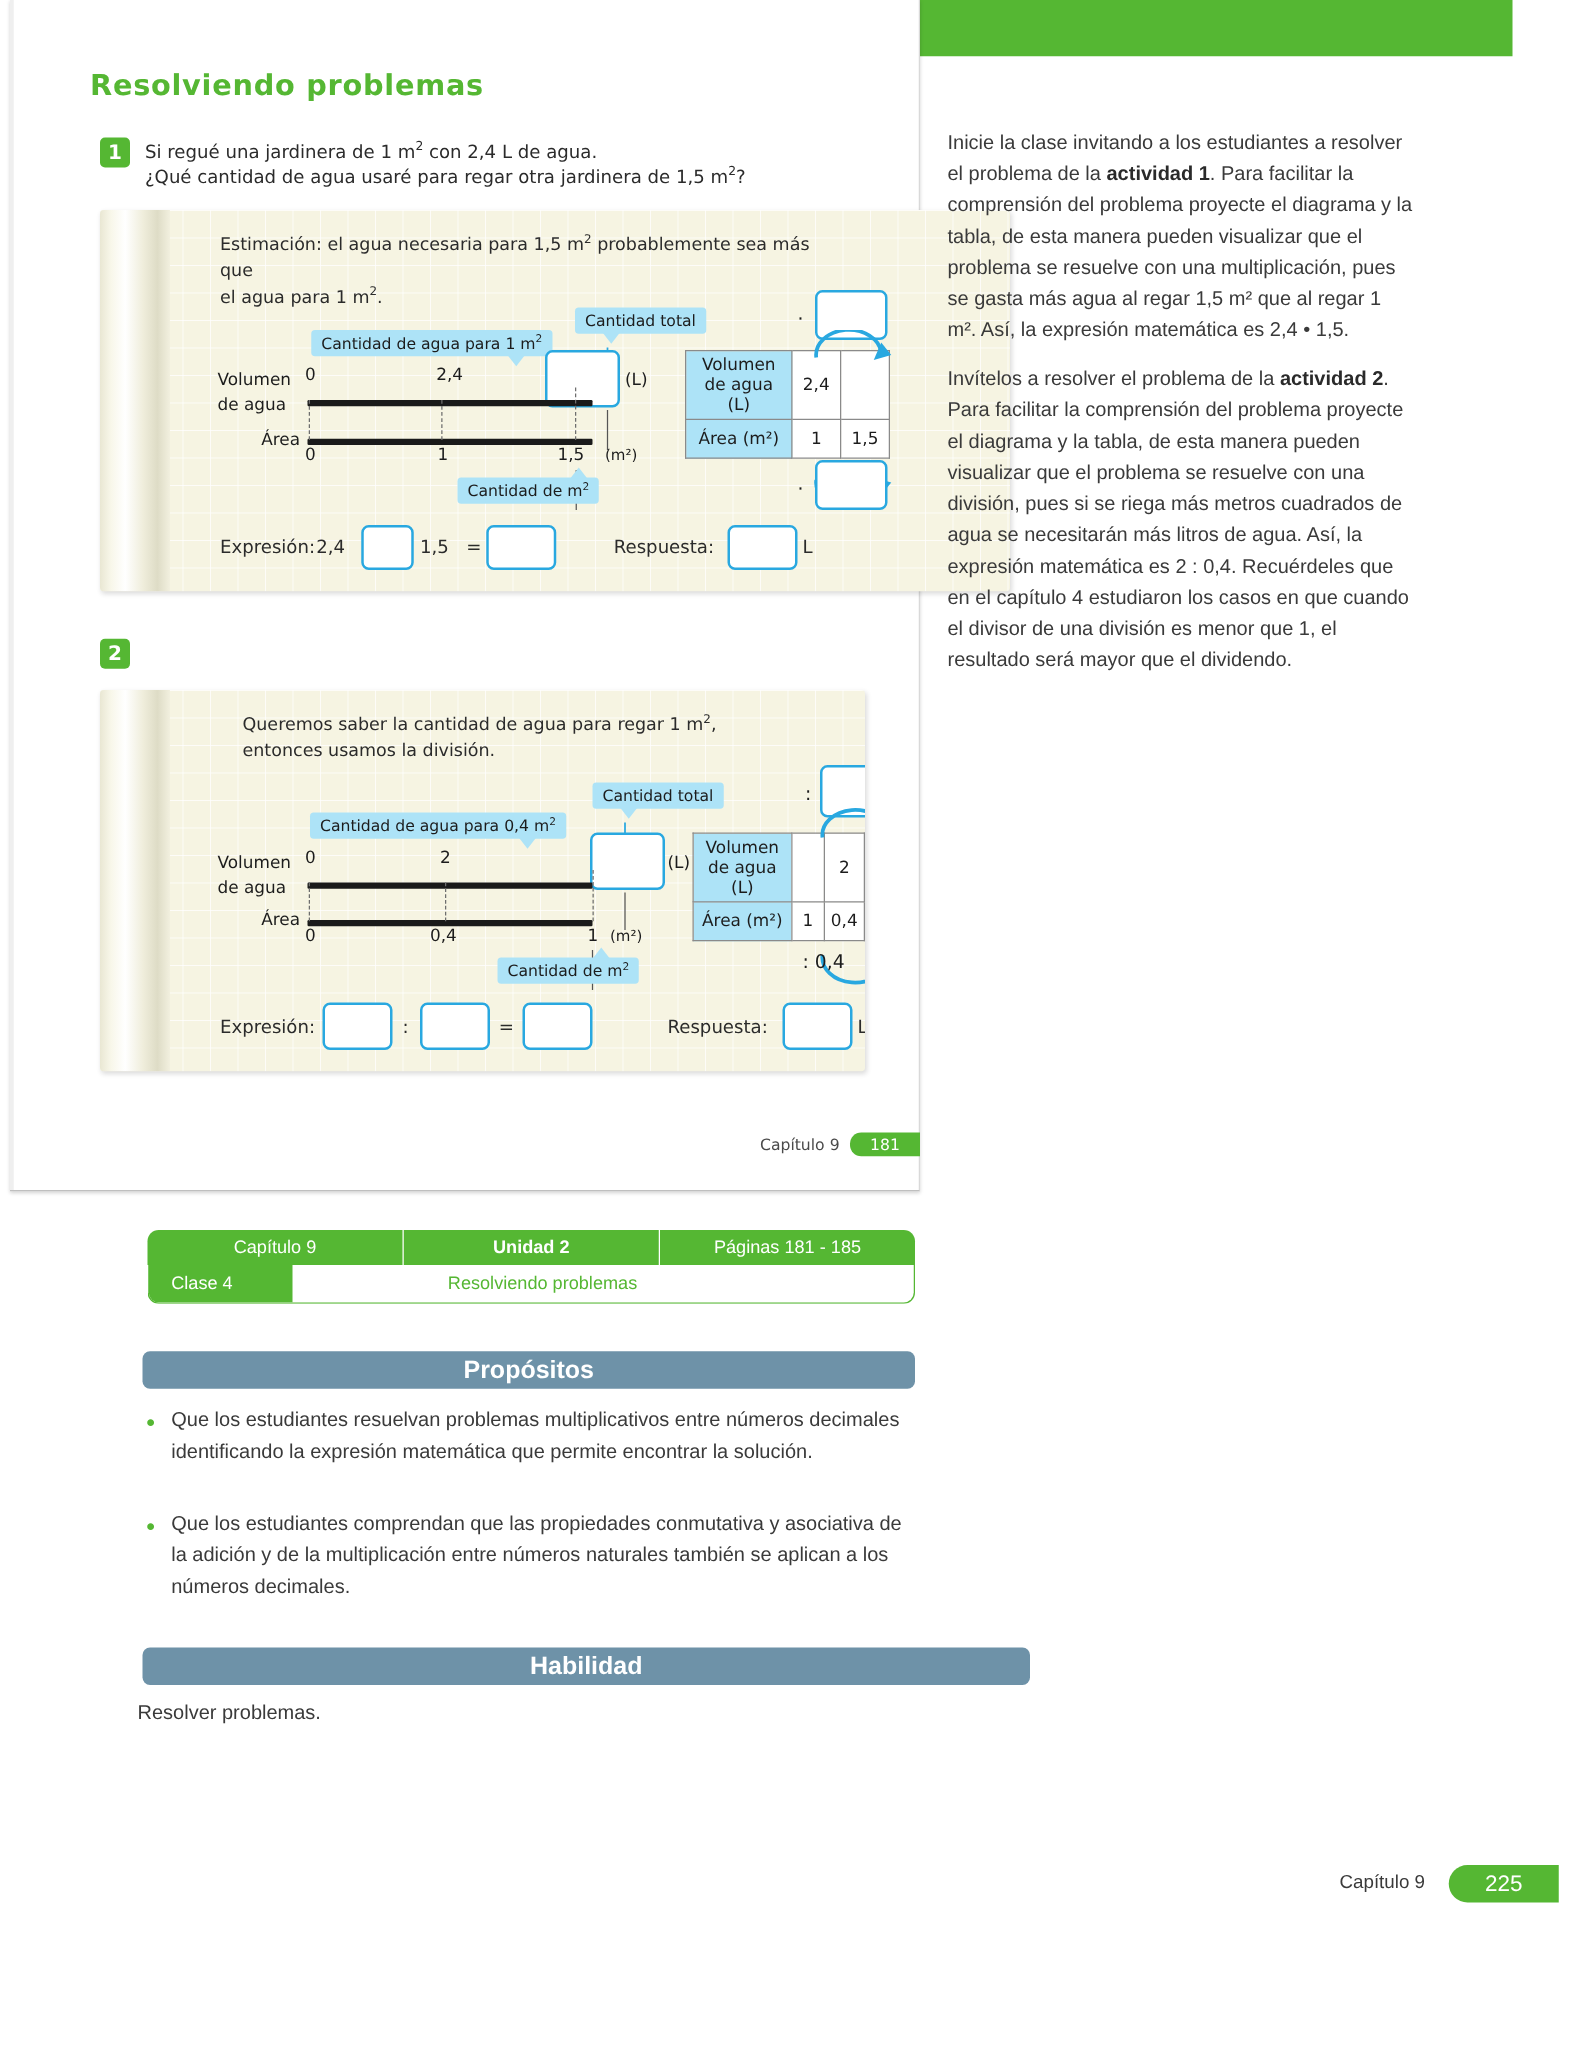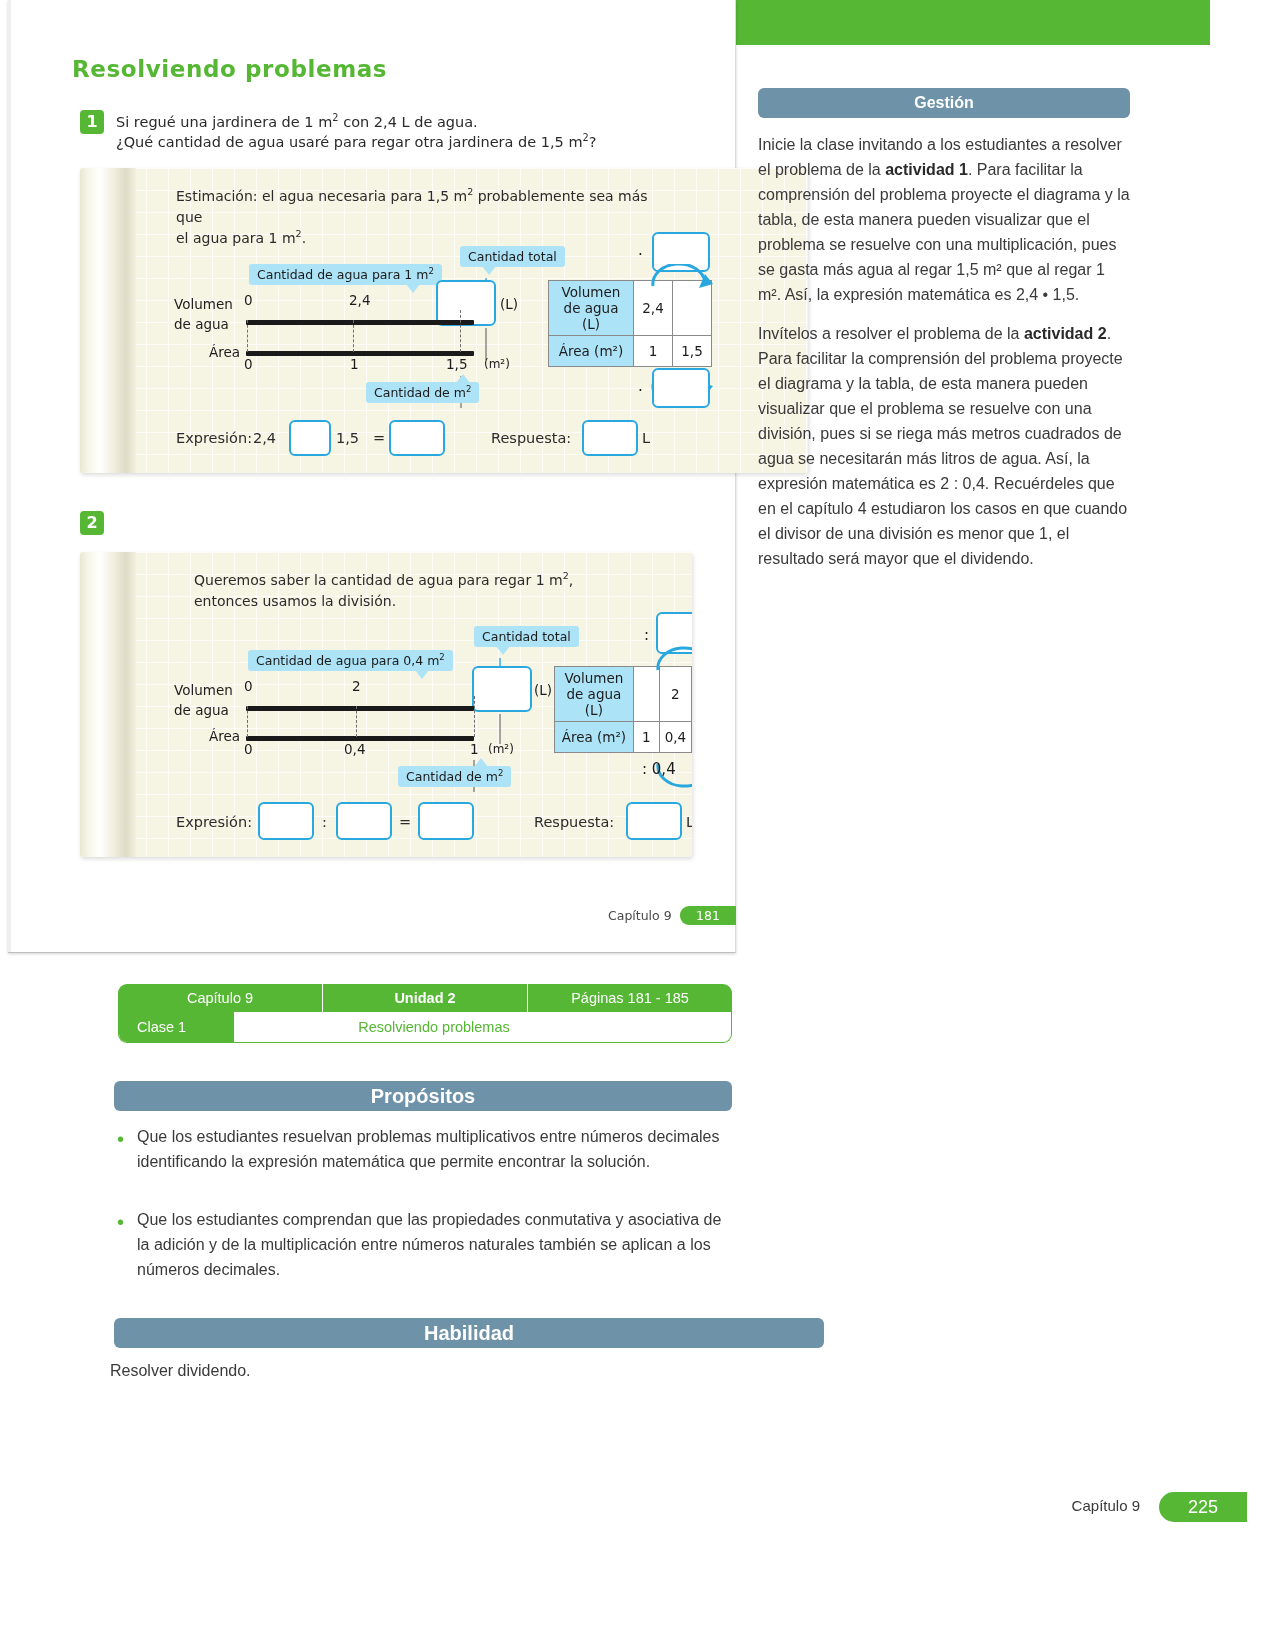--- a/index.html
+++ b/index.html
@@ -331,38 +331,37 @@
   <div id="sp-folio">181</div>
 </div>
 
 <div id="meta-table">
   <div class="meta-row1">
     <div class="cell">Capítulo 9</div>
     <div class="cell" style="font-weight:bold;">Unidad 2</div>
     <div class="cell">Páginas 181 - 185</div>
   </div>
   <div class="meta-row2">
-    <div class="tagcell">Clase 1</div>
+    <div class="tagcell">Clase 4</div>
     <div class="titlecell">Resolviendo problemas</div>
   </div>
 </div>
 
 <div class="sec-header" style="left:114px;top:1081px;width:618px;">Propósitos</div>
 
 <div class="bullet" style="left:117px;top:1129px;">•</div>
 <div class="body-text" style="left:137px;top:1124px;width:592px;">Que los estudiantes resuelvan problemas multiplicativos entre números decimales identificando la expresión matemática que permite encontrar la solución.</div>
 
 <div class="bullet" style="left:117px;top:1212px;">•</div>
 <div class="body-text" style="left:137px;top:1207px;width:592px;">Que los estudiantes comprendan que las propiedades conmutativa y asociativa de la adición y de la multiplicación entre números naturales también se aplican a los números decimales.</div>
 
 <div class="sec-header" style="left:114px;top:1318px;width:710px;">Habilidad</div>
-<div class="body-text" style="left:110px;top:1358px;width:600px;">Resolver dividendo.</div>
+<div class="body-text" style="left:110px;top:1358px;width:600px;">Resolver problemas.</div>
 
 <div id="right-col">
-  <div id="gestion-head">Gestión</div>
 
   <p class="gest-p">
     <span>Inicie la clase invitando a los estudiantes a resolver el problema de la </span><b>actividad 1</b><span>. Para facilitar la comprensión del problema proyecte el diagrama y la tabla, de esta manera pueden visualizar que el problema se resuelve con una multiplicación, pues se gasta más agua al regar 1,5 m² que al regar 1 m². Así, la expresión matemática es 2,4 • 1,5.</span>
   </p>
 
   <p class="gest-p">
     <span>Invítelos a resolver el problema de la </span><b>actividad 2</b><span>. Para facilitar la comprensión del problema proyecte el diagrama y la tabla, de esta manera pueden visualizar que el problema se resuelve con una división, pues si se riega más metros cuadrados de agua se necesitarán más litros de agua. Así, la expresión matemática es 2 : 0,4. Recuérdeles que en el capítulo 4 estudiaron los casos en que cuando el divisor de una división es menor que 1, el resultado será mayor que el dividendo.</span>
   </p>
 </div>
 

